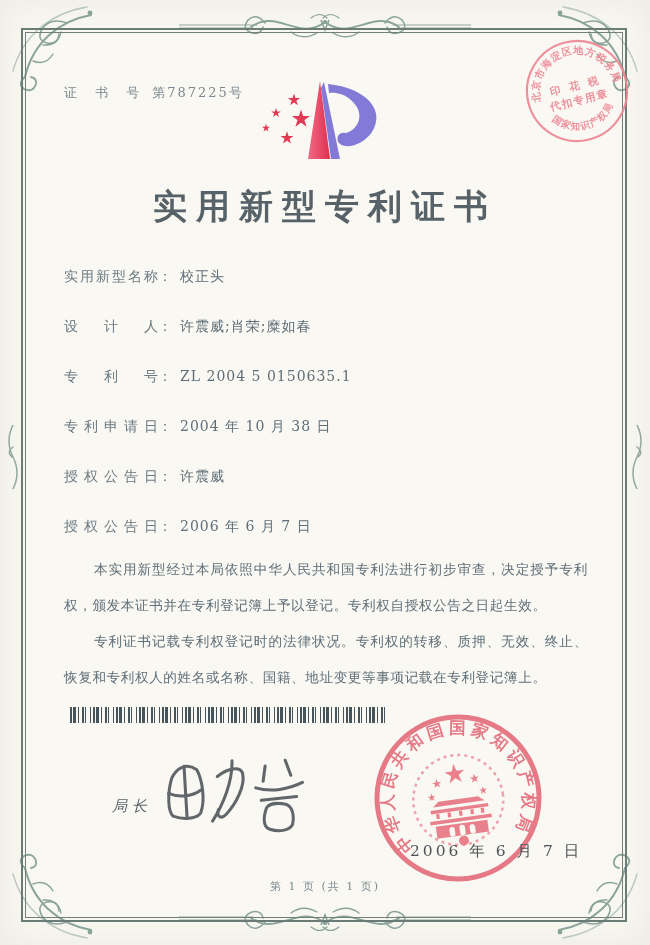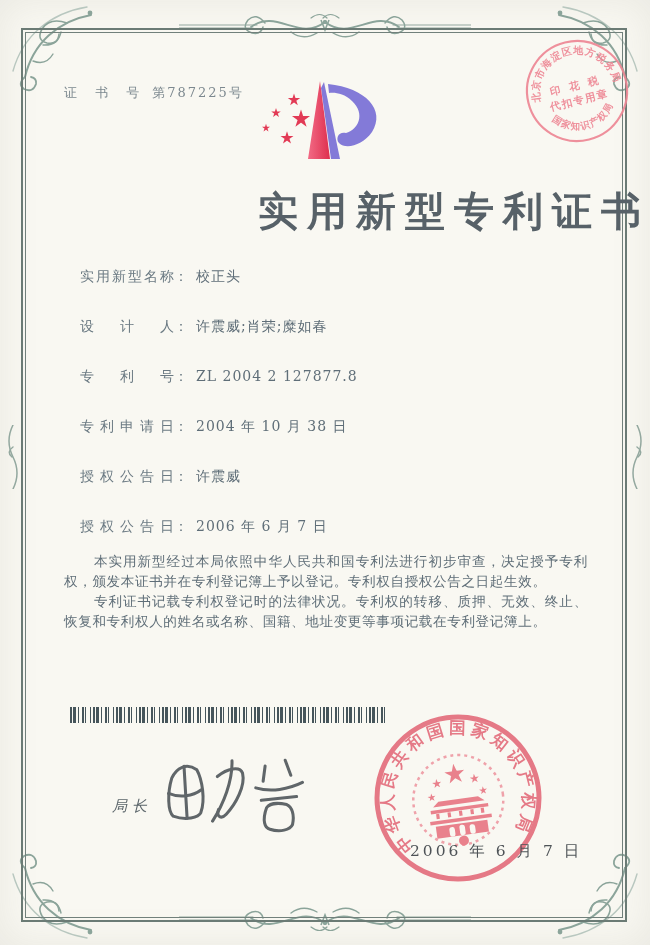--- a/index.html
+++ b/index.html
@@ -16,37 +16,37 @@
   }
   .orn{position:absolute;color:#8ba49a;pointer-events:none;}
   .orn svg{display:block;}
   
   .cert-no{position:absolute;left:64px;top:84px;font-size:13px;color:#7c888f;letter-spacing:2px;}
   .cert-no .lbl{letter-spacing:7px;margin-right:6px;}
   
   .logo{position:absolute;left:244px;top:80px;width:172px;height:100px;}
   
   .title{
-    position:absolute;left:0;right:0;top:184px;text-align:right;
-    font-size:40px;font-weight:bold;color:#576168;letter-spacing:9px;
+    position:absolute;left:0;right:0;top:184px;text-align:center;
+    font-size:34px;font-weight:bold;color:#576168;letter-spacing:9px;
   }
   
   .fields{position:absolute;left:64px;top:266px;width:500px;}
-  .field-row{position:absolute;left:16px;height:22px;font-size:14px;color:#66757e;white-space:nowrap;}
+  .field-row{position:absolute;left:0;height:22px;font-size:14px;color:#66757e;white-space:nowrap;}
   .field-row .flabel{
     display:inline-block;width:94px;text-align:justify;text-align-last:justify;
     vertical-align:top;color:#6b7a83;
   }
   .field-row .fcolon{margin-right:8px;color:#6b7a83;}
   .field-row .fvalue{letter-spacing:1px;color:#5f6e78;}
   .r0{top:2px}.r1{top:52px}.r2{top:102px}.r3{top:152px}.r4{top:202px}.r5{top:252px}
   
   .body-text{
     position:absolute;left:64px;top:551px;width:524px;
-    font-size:13.6px;line-height:20px;color:#5f6e78;text-align:justify;
+    font-size:13.6px;line-height:36px;color:#5f6e78;text-align:justify;
     letter-spacing:.6px;
   }
   .body-text p{margin:0;text-indent:2.2em;}
   
   .barcode{
     position:absolute;left:70px;top:707px;width:318px;height:16px;
     background:repeating-linear-gradient(90deg,
       #46555b 0 2px, transparent 2px 3px,
       #46555b 3px 6px, transparent 6px 8px,
       #46555b 8px 9px, transparent 9px 12px,
@@ -185,21 +185,21 @@
   <div class="title">实用新型专利证书</div>
 
   <div class="fields">
     <div class="field-row r0">
       <span class="flabel">实用新型名称</span><span class="fcolon">：</span><span class="fvalue">校正头</span>
     </div>
     <div class="field-row r1">
       <span class="flabel">设计人</span><span class="fcolon">：</span><span class="fvalue">许震威;肖荣;糜如春</span>
     </div>
     <div class="field-row r2">
-      <span class="flabel">专利号</span><span class="fcolon">：</span><span class="fvalue">ZL 2004 2 127877.8</span>
+      <span class="flabel">专利号</span><span class="fcolon">：</span><span class="fvalue">ZL 2004 5 0150635.1</span>
     </div>
     <div class="field-row r3">
       <span class="flabel">专利申请日</span><span class="fcolon">：</span><span class="fvalue">2004 年 10 月 38 日</span>
     </div>
     <div class="field-row r4">
       <span class="flabel">授权公告日</span><span class="fcolon">：</span><span class="fvalue">许震威</span>
     </div>
     <div class="field-row r5">
       <span class="flabel">授权公告日</span><span class="fcolon">：</span><span class="fvalue">2006 年 6 月 7 日</span>
     </div>
@@ -273,14 +273,15 @@
       <g fill="#f9f8f2">
         <rect x="-13" y="28" width="5.5" height="9.5" rx="2.5"></rect>
         <rect x="-2.7" y="27" width="5.5" height="10.5" rx="2.5"></rect>
         <rect x="7.5" y="28" width="5.5" height="9.5" rx="2.5"></rect>
       </g>
     </svg>
   </div>
 
   <div class="seal-date">2006 年 6 月 7 日</div>
 
+  <div class="page-footer">第 1 页 (共 1 页)</div>
 
 </div>
 
 </body></html>

